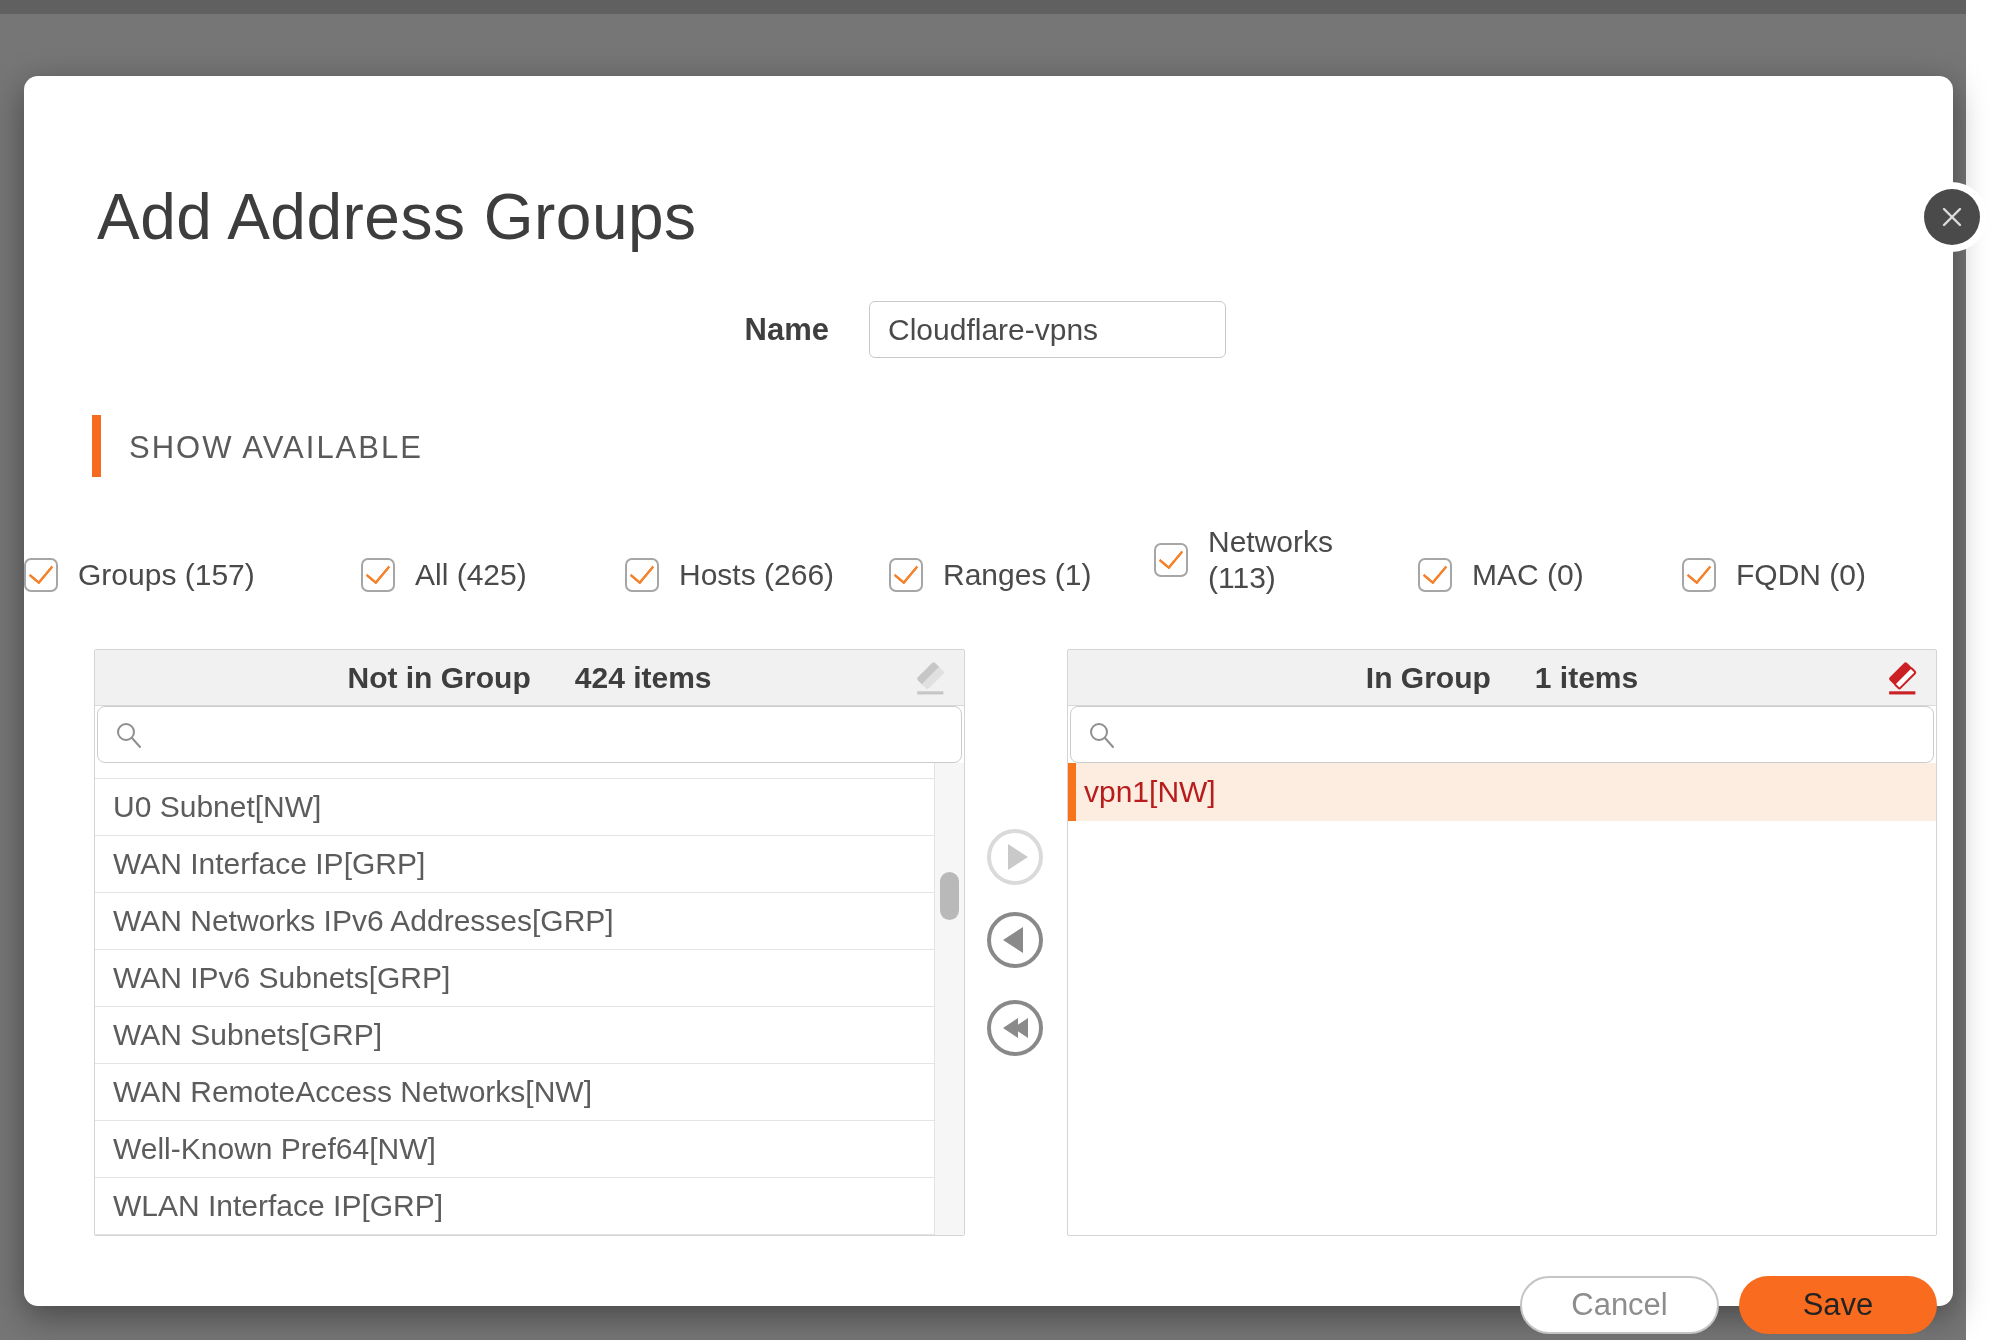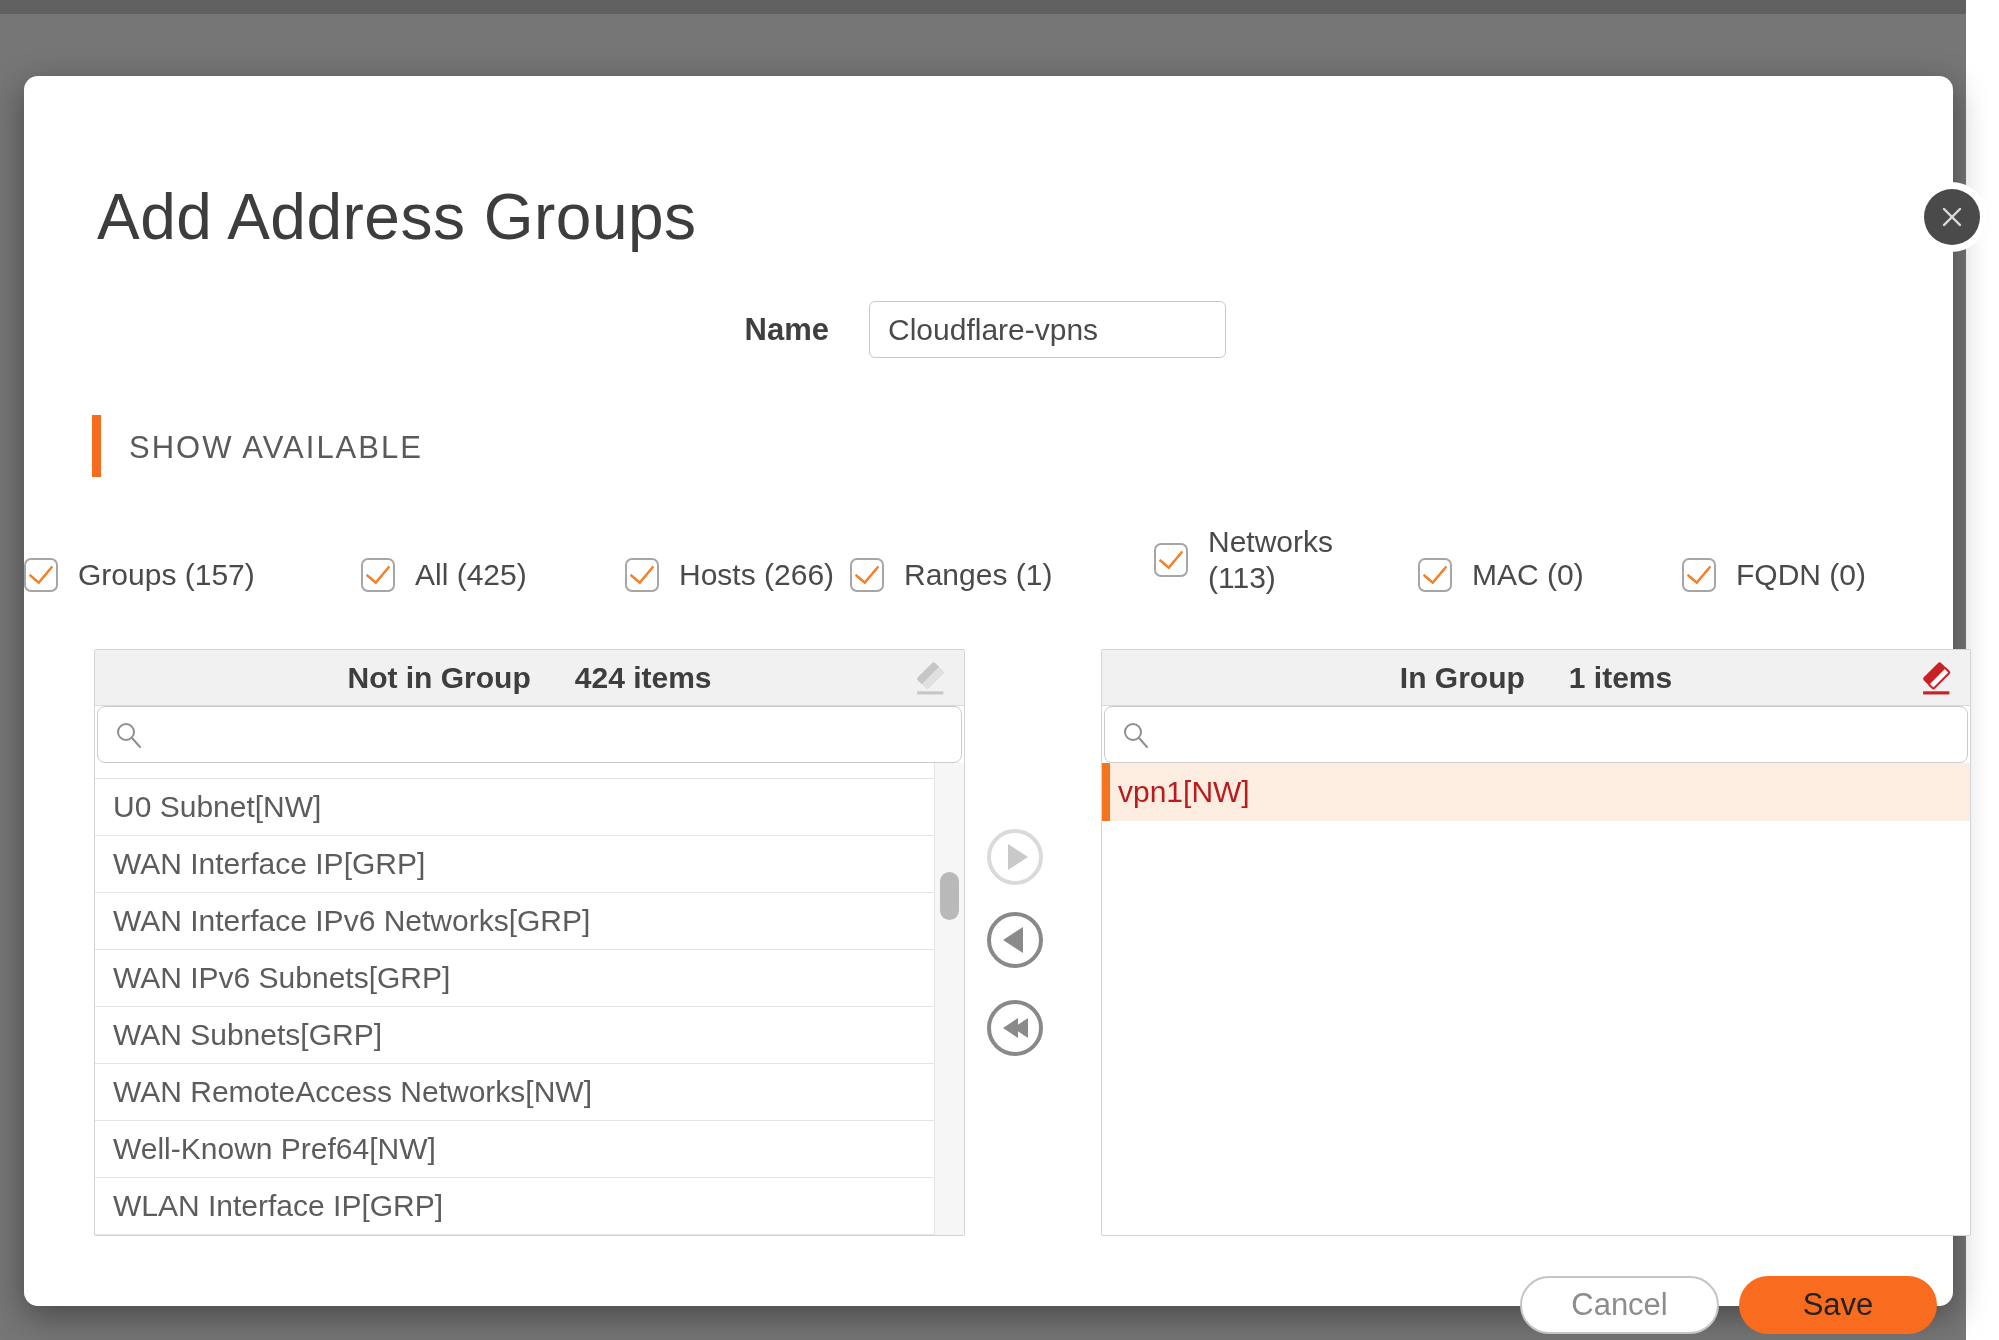--- a/index.html
+++ b/index.html
@@ -35,36 +35,36 @@
          padding:0 18px; font-family:inherit; background:#fff;}
 
   
   .section-bar{position:absolute; left:68px; top:339px; width:9px; height:62px; background:var(--accent);}
   .section-title{position:absolute; left:105px; top:354px; font-size:31px; color:#5a5a5a; letter-spacing:2px;}
 
   
   .filter{position:absolute; top:481px; display:flex; align-items:center; gap:20px; cursor:pointer;}
   .filter.two-line{top:448px;}
   .filter:nth-of-type(1){left:73px;}  .filter:nth-of-type(2){left:337px;}
-  .filter:nth-of-type(3){left:601px;} .filter:nth-of-type(4){left:826px;}
+  .filter:nth-of-type(3){left:601px;} .filter:nth-of-type(4){left:865px;}
   .filter:nth-of-type(5){left:1130px;justify-content:flex-end;}.filter:nth-of-type(6){left:1394px;}
   .filter:nth-of-type(7){left:1658px;}
   .cb{position:relative; width:34px; height:34px; border:2px solid #a6a6a6; border-radius:7px;
       background:#fff; flex:0 0 auto;}
   .cb::after{content:""; position:absolute; left:8px; top:0px; width:11px; height:20px;
       border-right:3.5px solid var(--check); border-bottom:3.5px solid var(--check);
       border-radius:2px; transform:rotate(40deg);}
   .filter-label{font-size:30px; color:#4a4a4a; line-height:36px; white-space:nowrap;}
   .filter.two-line .filter-label{white-space:normal; width:136px;}
 
   
   .panel{position:absolute; top:573px; height:587px; border:1px solid #d4d4d4; background:#fff;
          border-radius:2px;}
   .panel.left{left:70px; width:871px;}
-  .panel.right{left:1043px; width:870px;margin-left:34px;}
+  .panel.right{left:1043px; width:870px;}
   .panel-header{position:absolute; left:0; right:0; top:0; height:56px; background:#f1f1f1;
          border-bottom:1px solid #d9d9d9; display:flex; align-items:center; justify-content:center; gap:44px;}
   .ph-title,.ph-count{font-size:30px; font-weight:700; color:#3e3e3e;}
   .eraser-btn{position:absolute; right:10px; top:7px; width:44px; height:44px; background:none;
          border:none; cursor:pointer; padding:0;}
   .search{position:absolute; left:2px; right:2px; top:56px; height:57px; border:1.5px solid #cbcbcb;
          border-radius:8px; background:#fff; display:flex; align-items:center;}
   .search svg{margin-left:16px; flex:0 0 auto;}
   .search input{flex:1; height:100%; border:none; outline:none; background:transparent;
          font-size:30px; color:#4a4a4a; padding:0 14px; font-family:inherit;}
@@ -174,21 +174,21 @@
           <circle cx="12" cy="12" r="8" fill="none" stroke="#8f8f8f" stroke-width="2"></circle>
           <line x1="18" y1="18" x2="26" y2="27" stroke="#8f8f8f" stroke-width="2" stroke-linecap="round"></line>
         </svg>
         <input value="" style="">
       </div>
       <div class="panel-body">
         <div class="rows">
           <div class="row-sliver"></div>
           <div class="list-row">U0 Subnet[NW]</div>
           <div class="list-row">WAN Interface IP[GRP]</div>
-          <div class="list-row">WAN Interface IPv6 Networks[GRP]</div>
+          <div class="list-row">WAN Networks IPv6 Addresses[GRP]</div>
           <div class="list-row">WAN IPv6 Subnets[GRP]</div>
           <div class="list-row">WAN Subnets[GRP]</div>
           <div class="list-row">WAN RemoteAccess Networks[NW]</div>
           <div class="list-row">Well-Known Pref64[NW]</div>
           <div class="list-row">WLAN Interface IP[GRP]</div>
         </div>
         <div class="scroll-track">
           <div class="scroll-thumb"></div>
         </div>
       </div>

